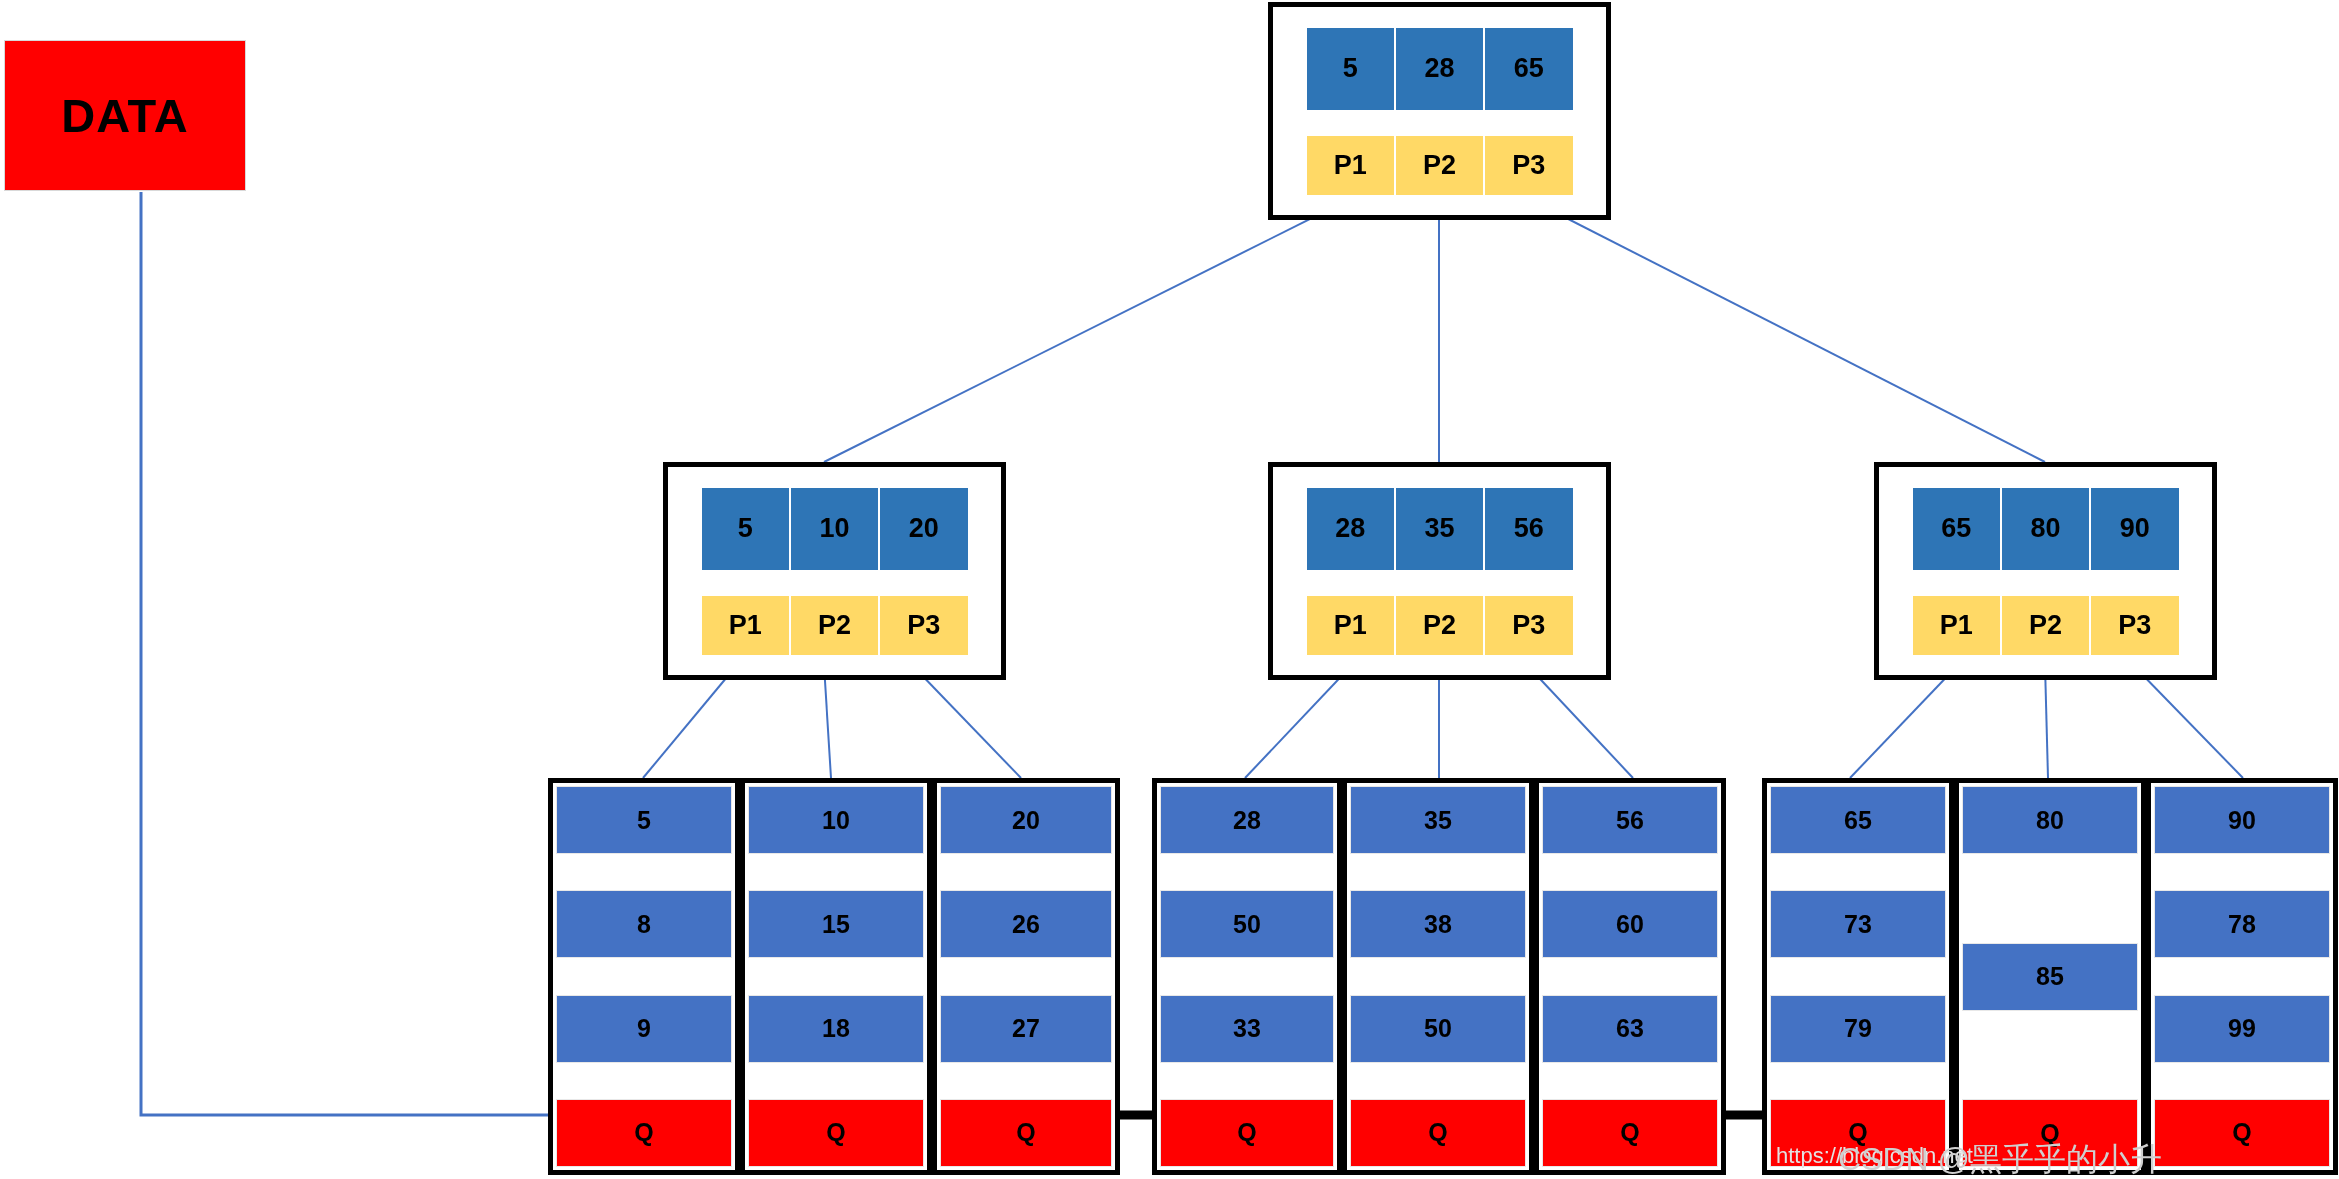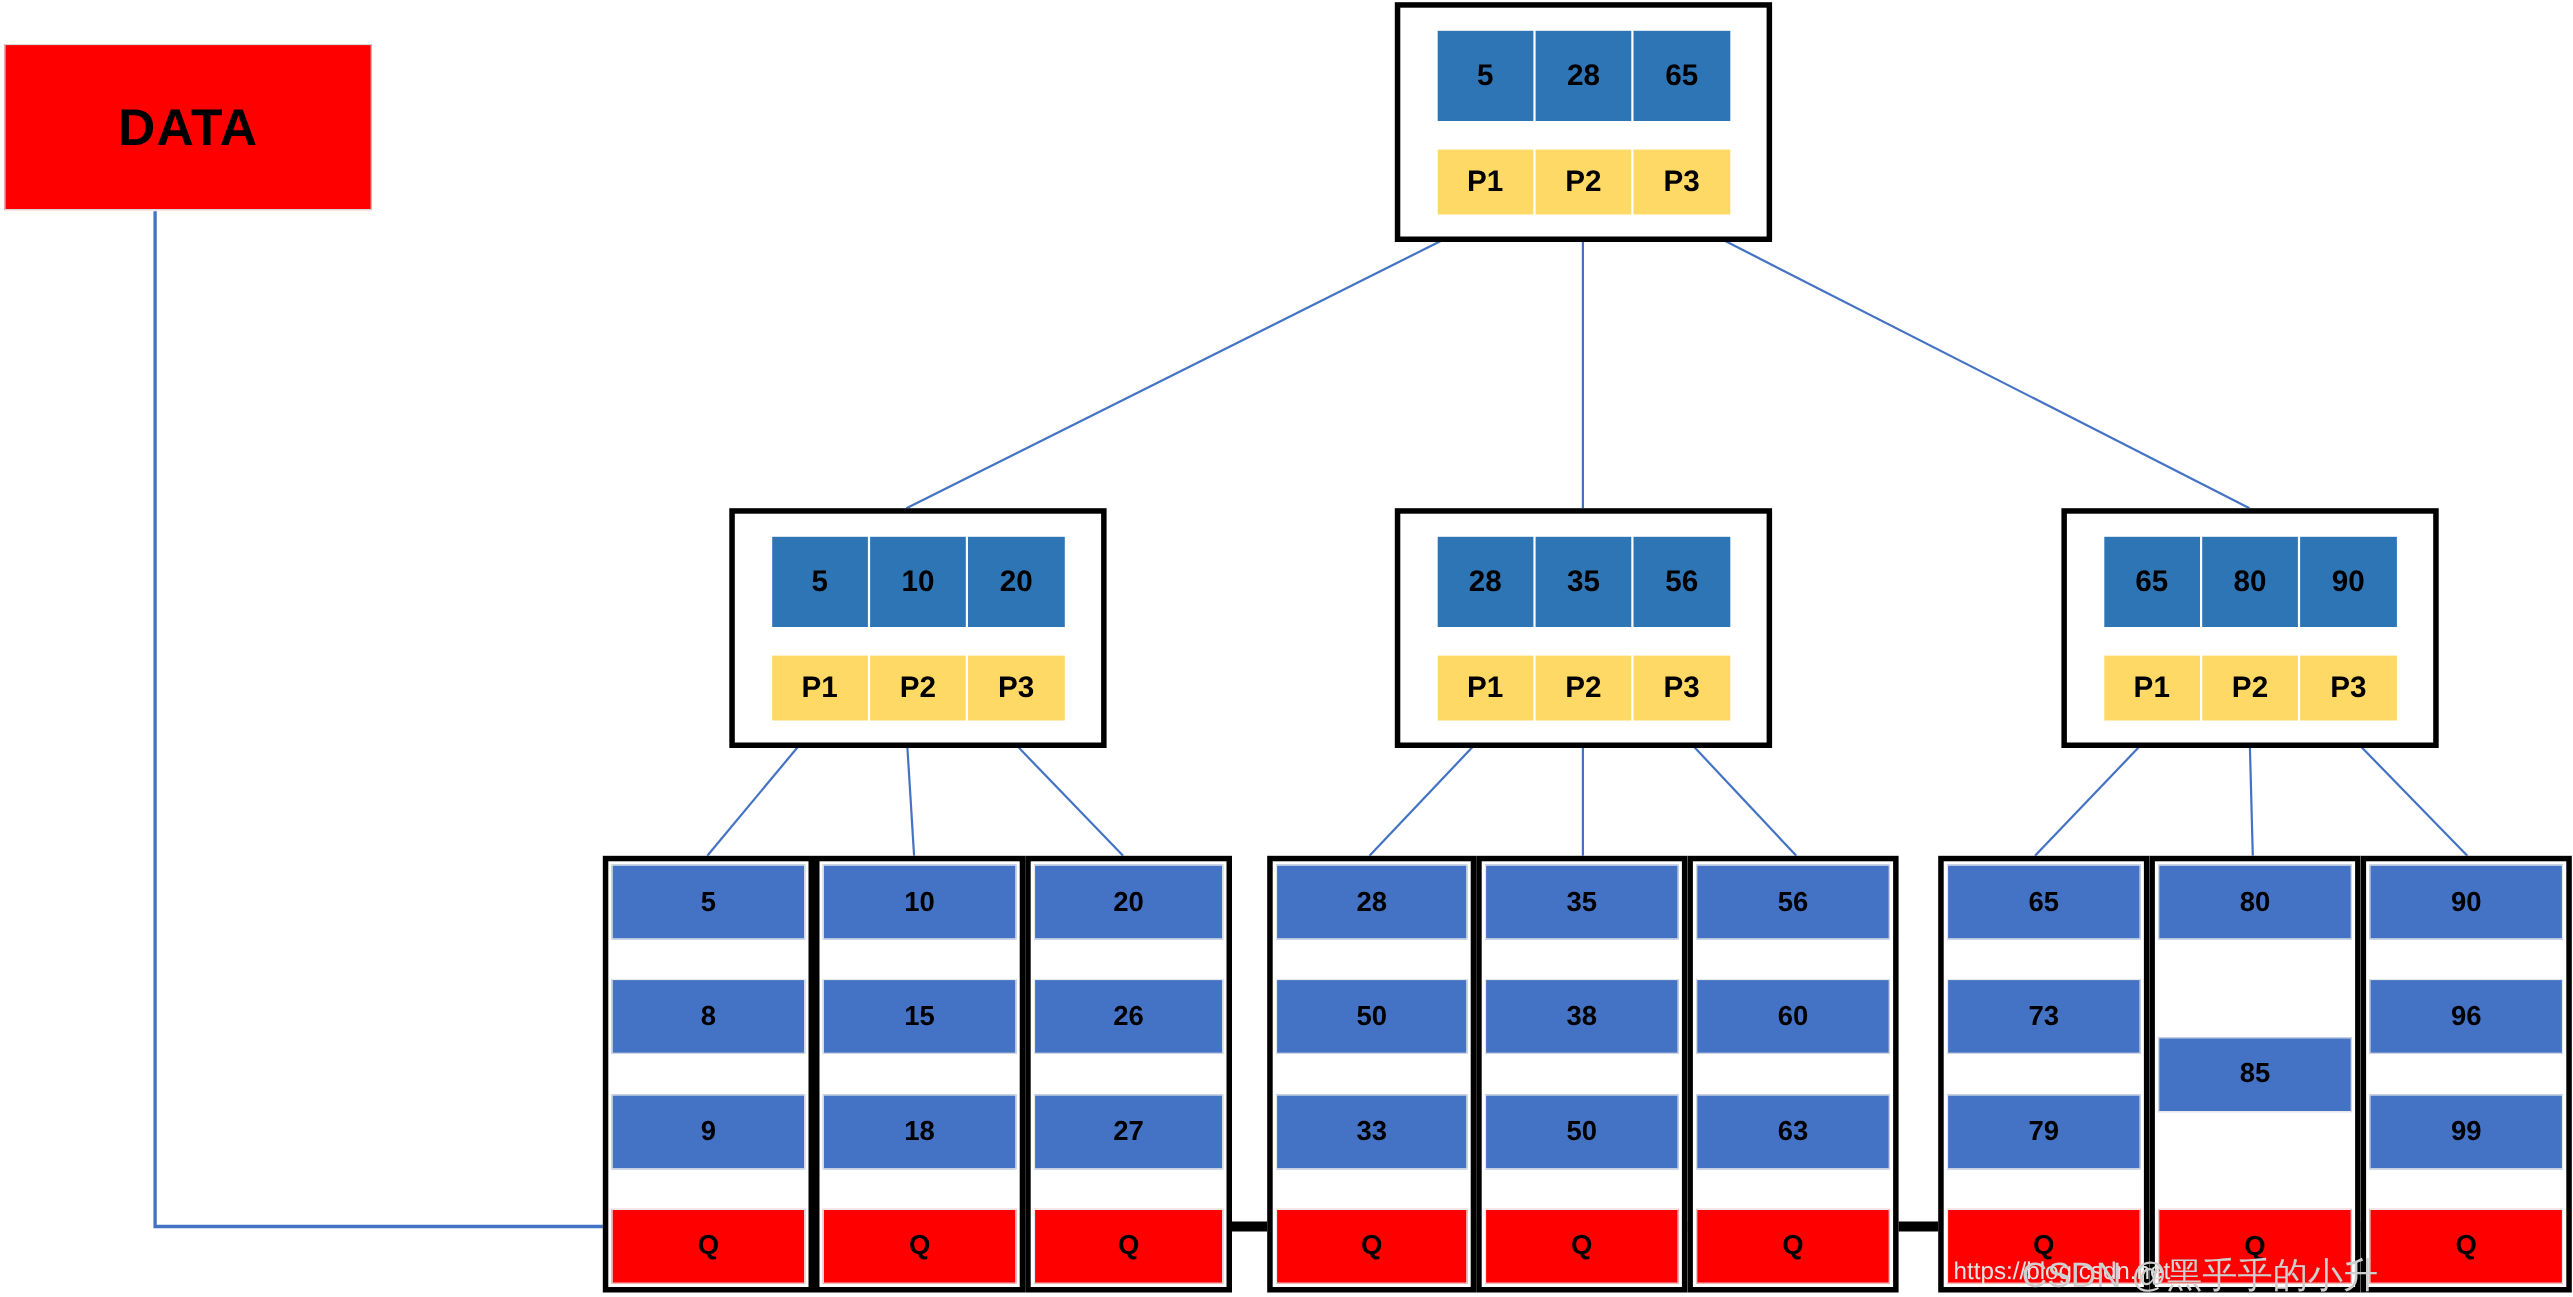--- a/index.html
+++ b/index.html
@@ -26,21 +26,21 @@
     width: 2339px;
     height: 1179px;
     pointer-events: none;
   }
 
   
   .data-box {
     position: absolute;
     left: 4px;
     top: 40px;
-    width: 334px;
+    width: 242px;
     height: 151px;
     background: #FF0000;
     border: 1px solid #d9d9d9;
     display: flex;
     align-items: center;
     justify-content: center;
     box-sizing: border-box;
   }
   .data-box .data-label {
     font-size: 47px;
@@ -296,21 +296,21 @@
   </div>
 
   <div class="leaf" style="left:1962px; top:786px; width:176px; height:381px;">
     <div class="leaf-cell">80</div>
     <div class="leaf-cell">85</div>
     <div class="leaf-cell q">Q</div>
   </div>
 
   <div class="leaf" style="left:2154px; top:786px; width:176px; height:381px;">
     <div class="leaf-cell">90</div>
-    <div class="leaf-cell">96</div>
+    <div class="leaf-cell">78</div>
     <div class="leaf-cell">99</div>
     <div class="leaf-cell q">Q</div>
   </div>
 
   <span class="watermark url" style="left:1776px; top:1143px;">https://blog.csdn.net</span>
   <span class="watermark" style="left:1838px; top:1138px;">CSDN @黑乎乎的小升</span>
 
 </div>
 
 </body></html>

